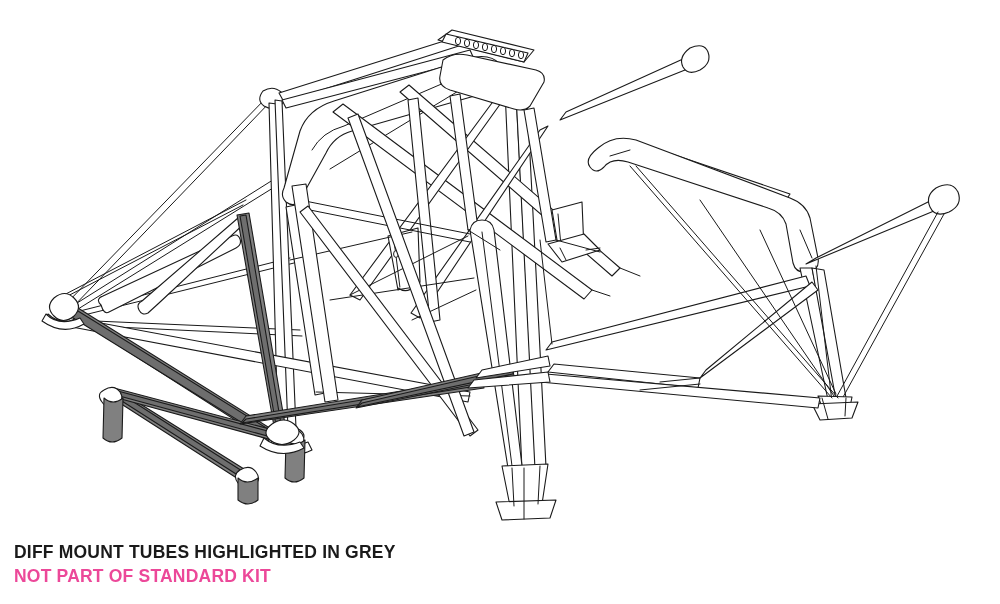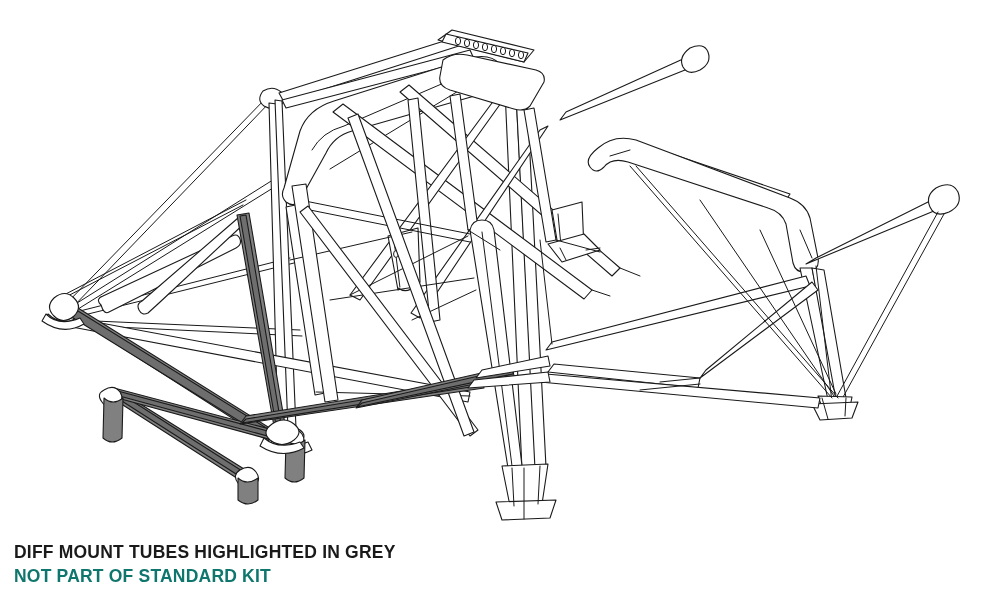--- a/index.html
+++ b/index.html
@@ -39,21 +39,21 @@
   .legend-line {
     font-family: "Liberation Sans", sans-serif;
     font-weight: bold;
     font-size: 17.5px;
     letter-spacing: 0.2px;
     line-height: 21px;
     margin: 0 0 3px 0;
     white-space: nowrap;
   }
   .legend-line.black { color: #1a1a1a; }
-  .legend-line.red   { color: #0f766e; }
+  .legend-line.red   { color: #ec4899; }
 </style>
 </head>
 <body>
 
 <div id="stage">
 
   <svg id="cage-svg" viewBox="0 0 1000 604" xmlns="http://www.w3.org/2000/svg">
     <defs>
       <style>
         .t  { fill:#ffffff; stroke:#1a1a1a; stroke-width:1.1; stroke-linejoin:round; stroke-linecap:round; }

